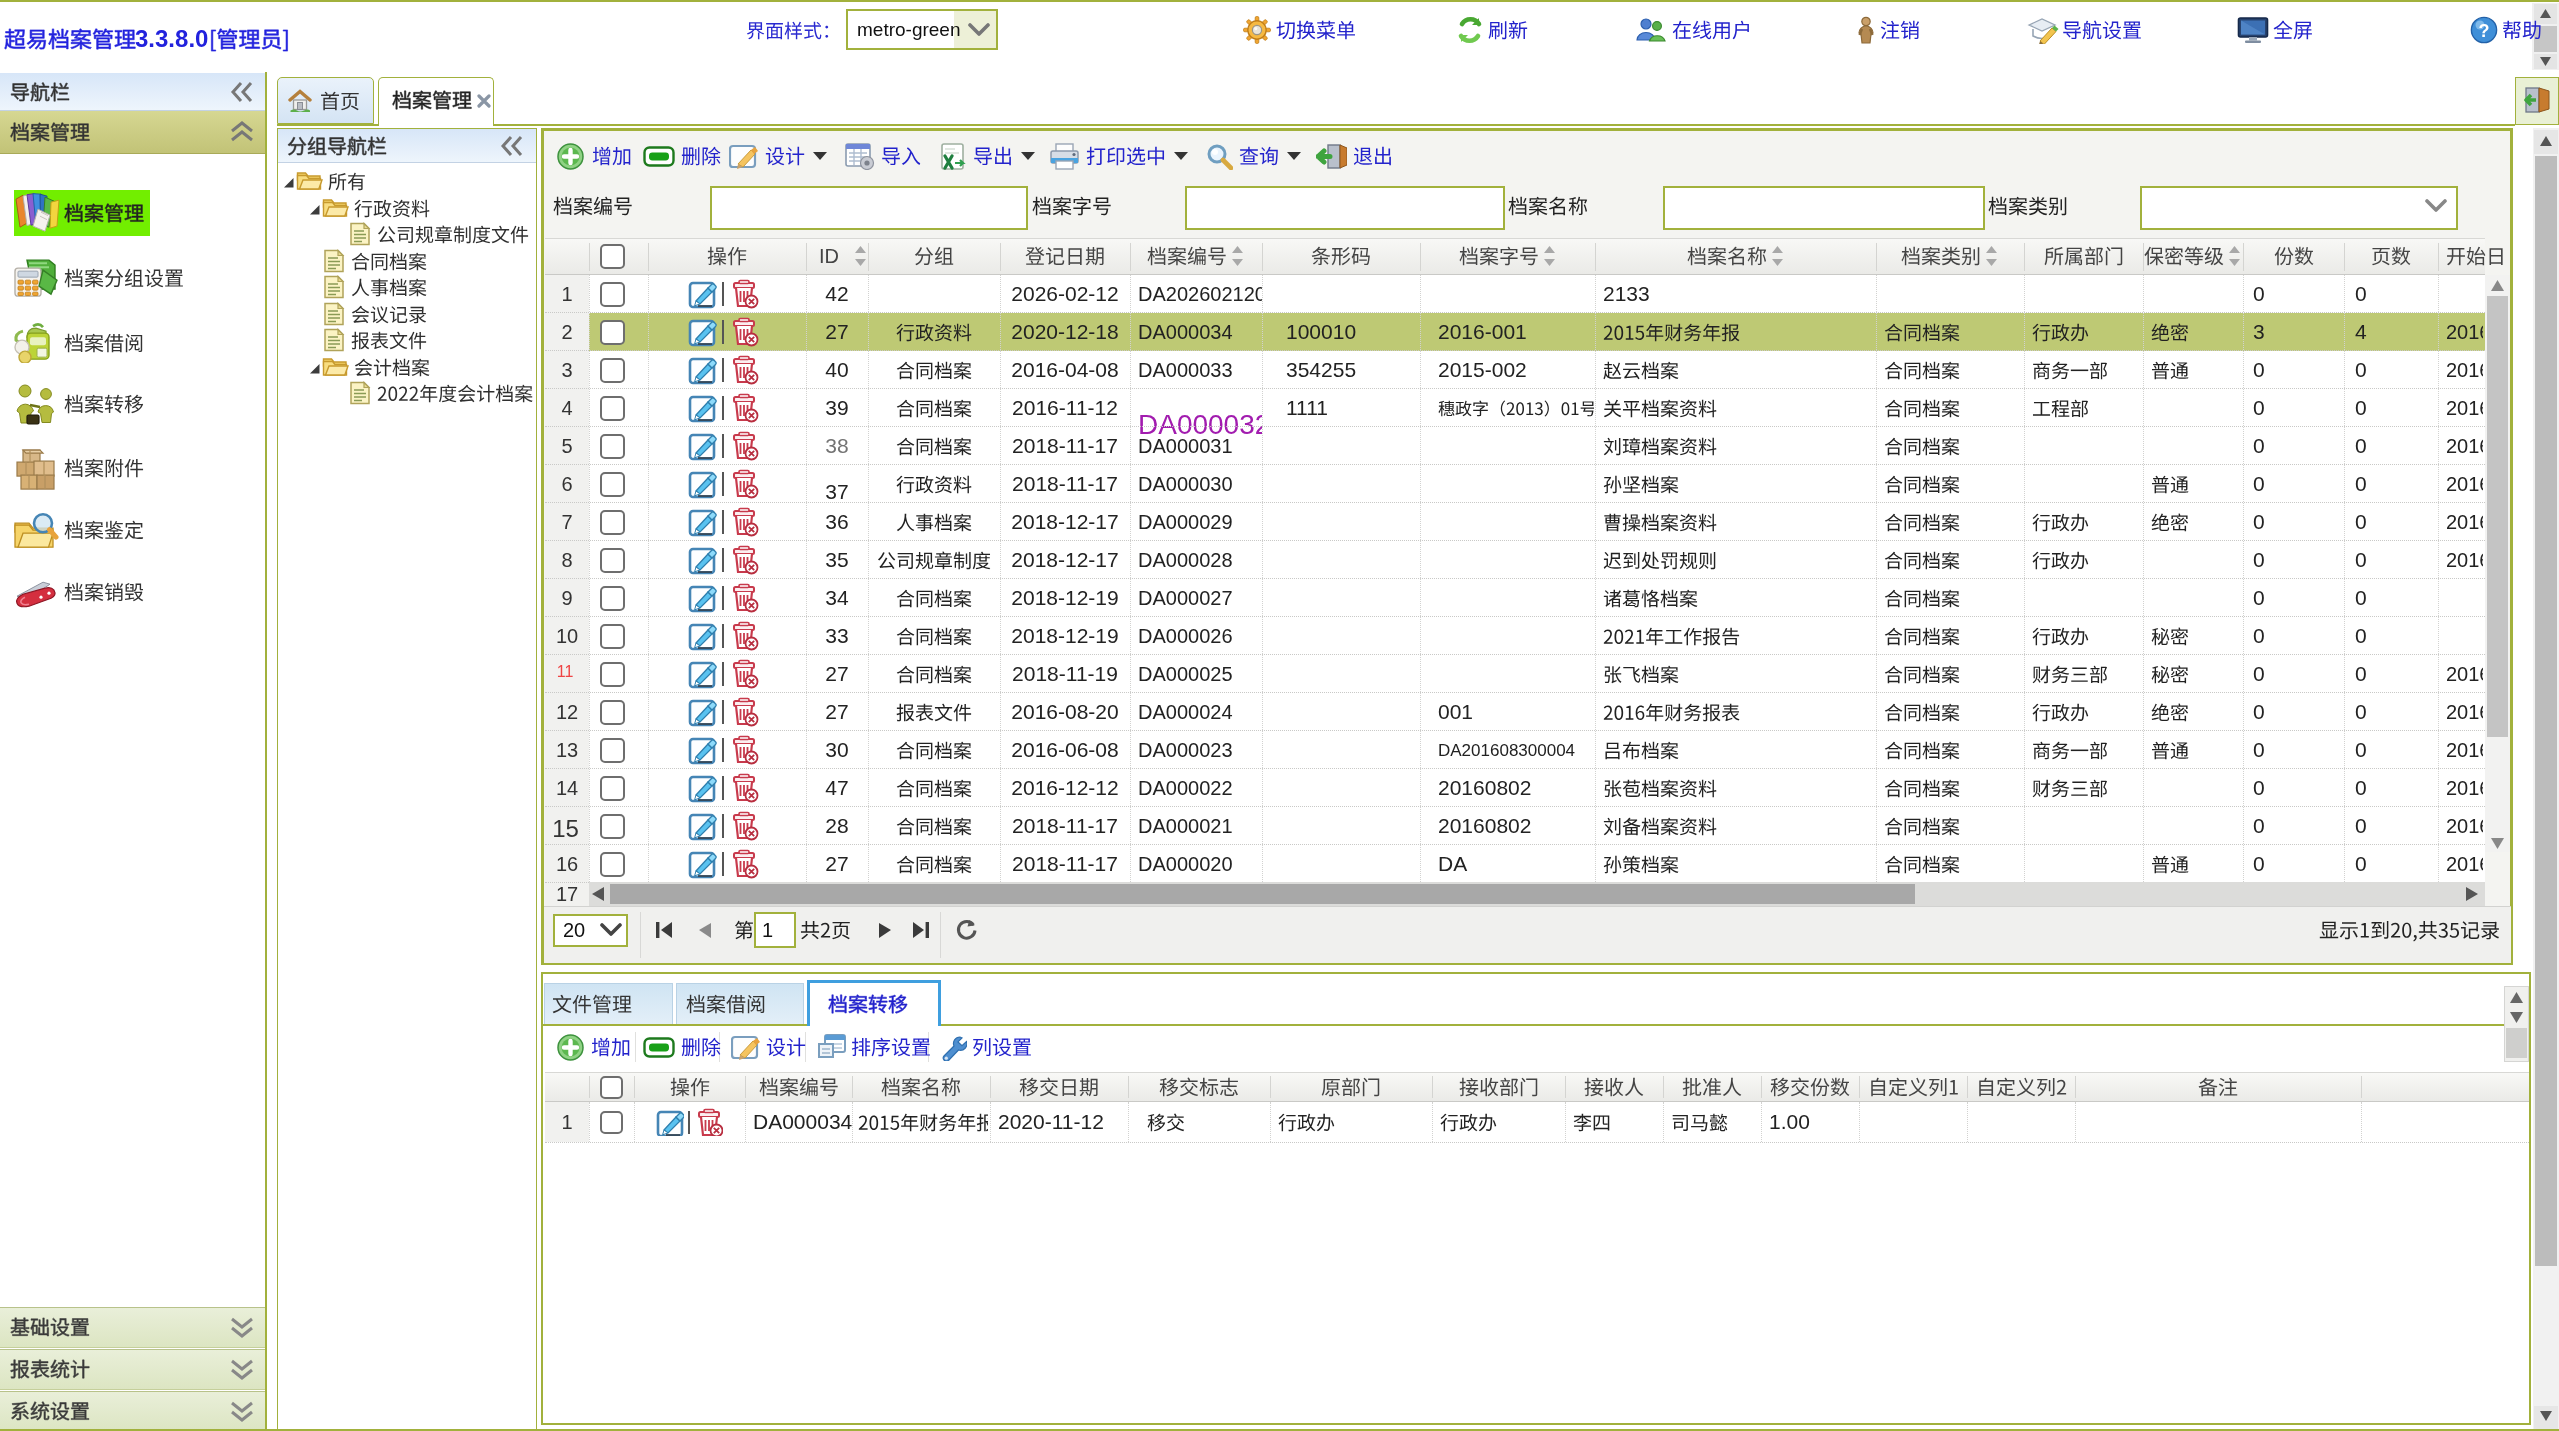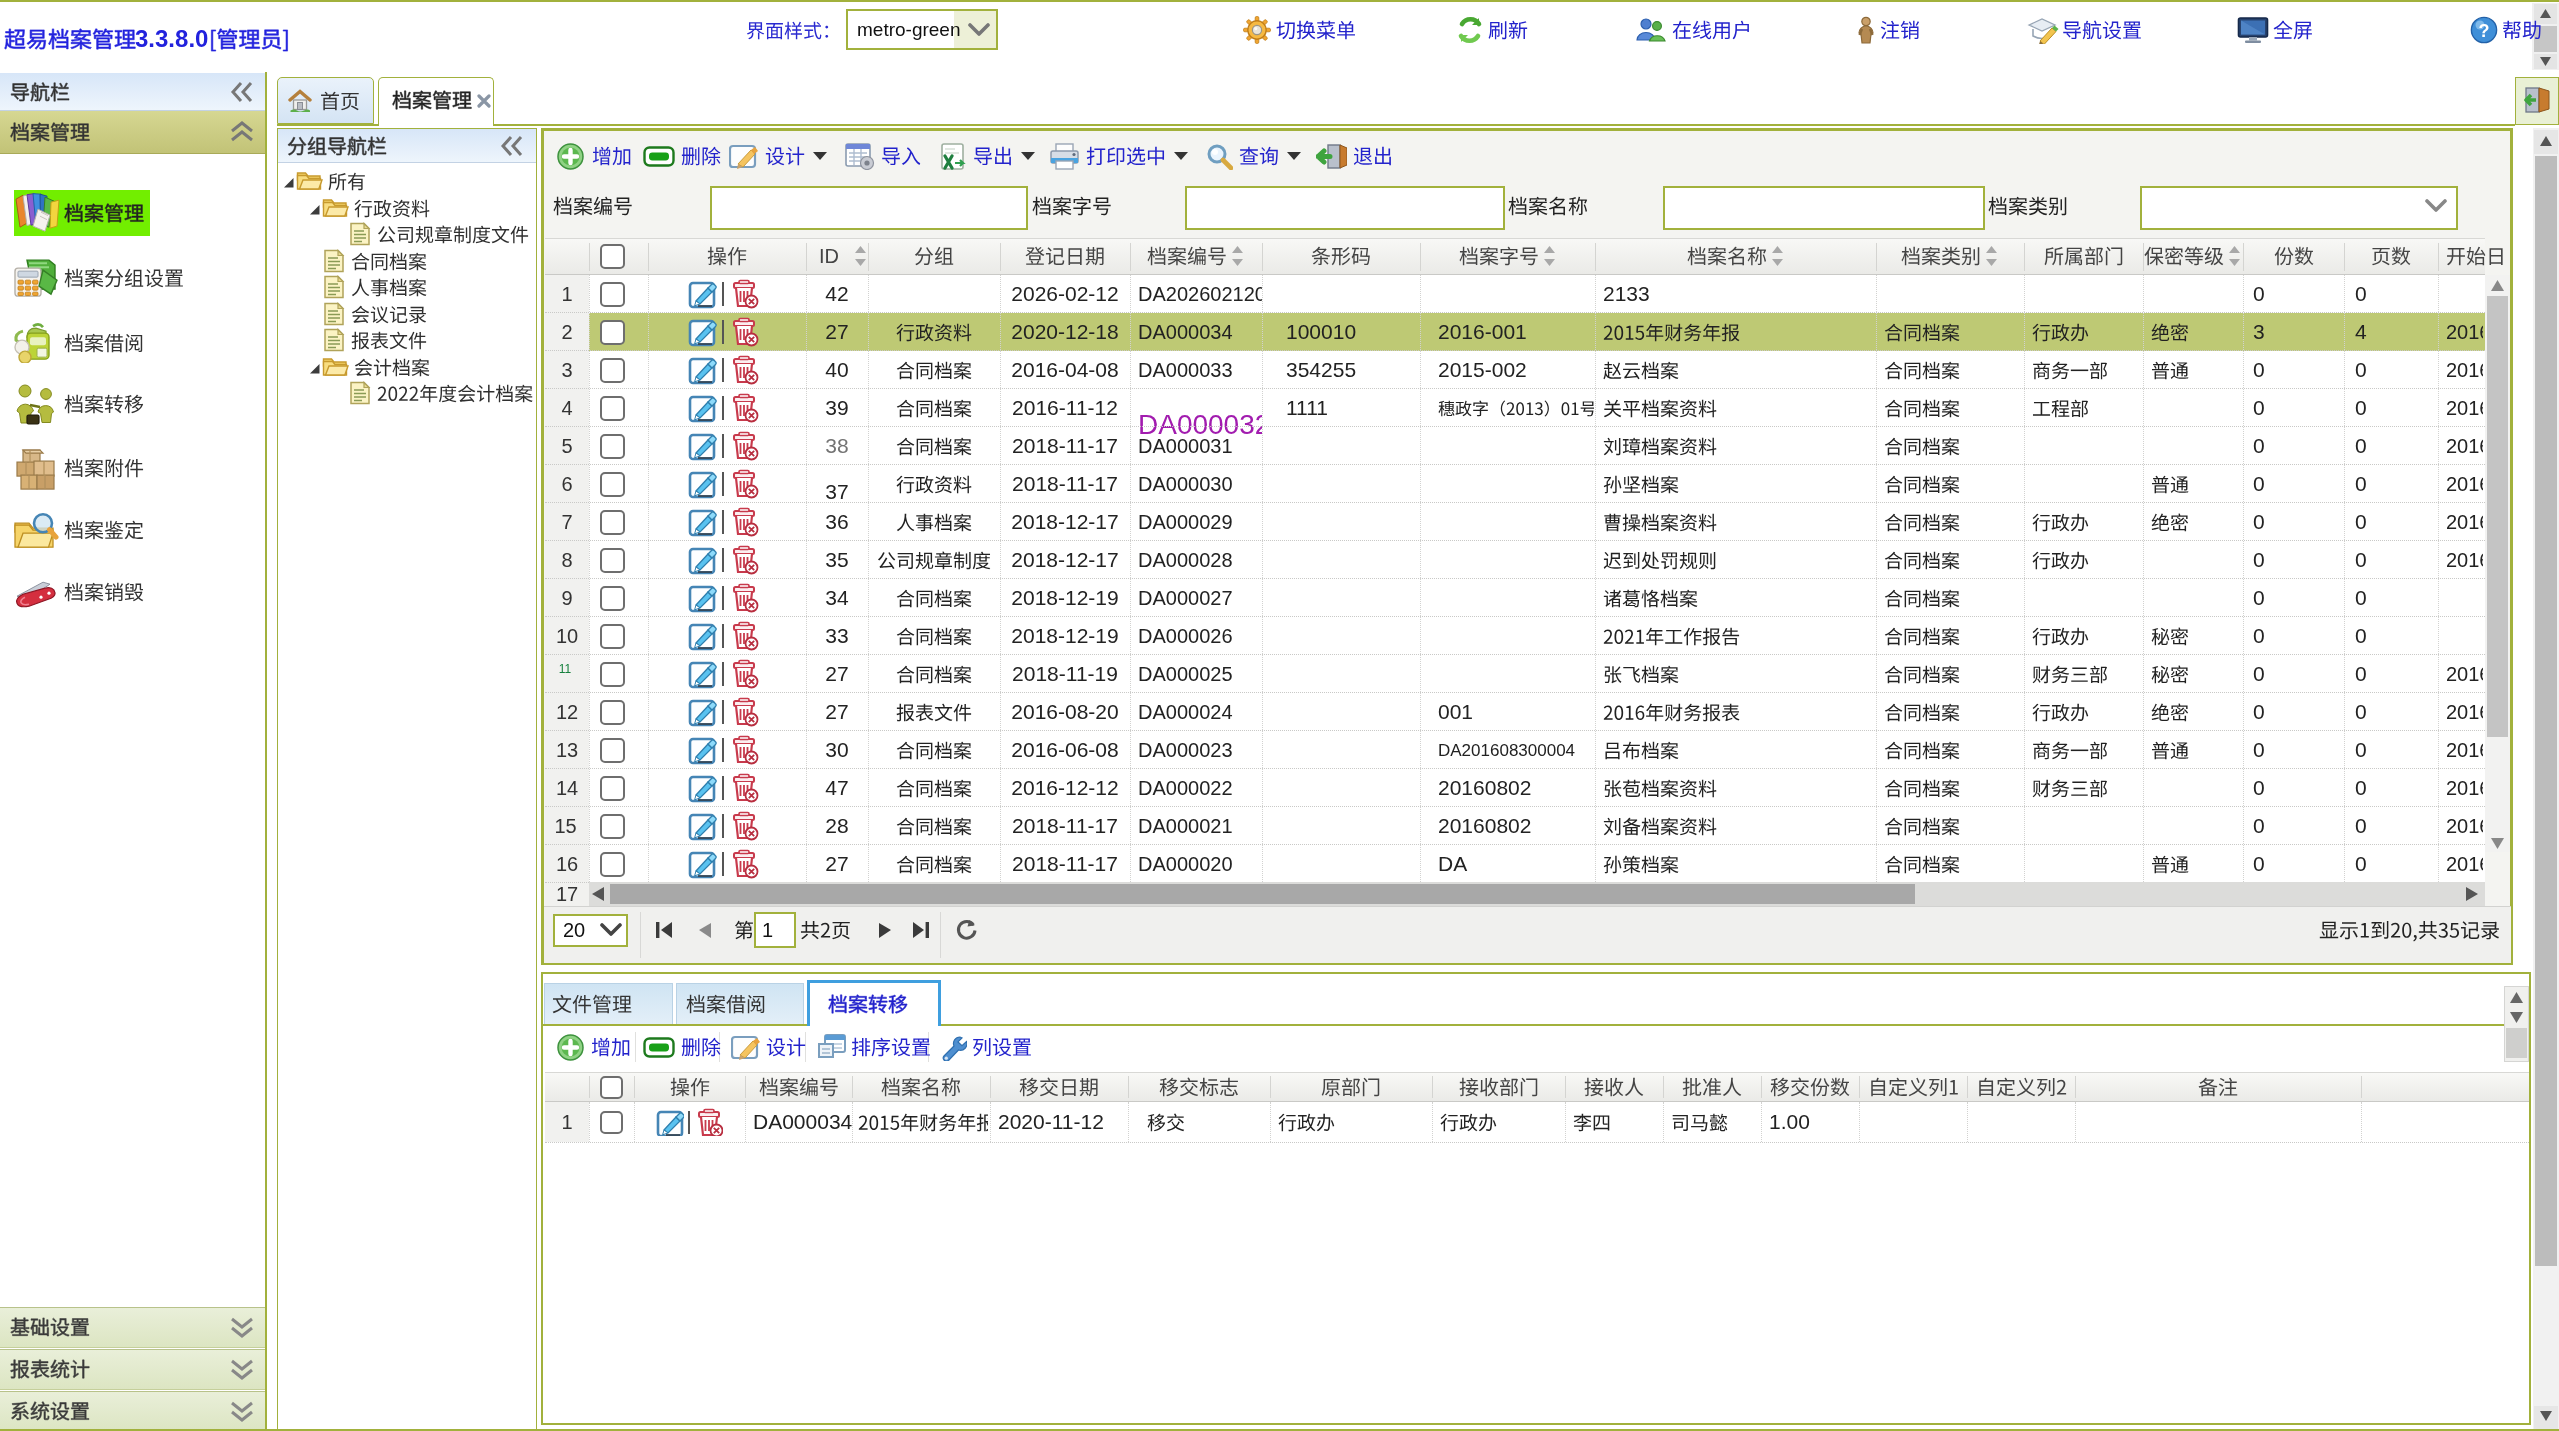--- a/index.html
+++ b/index.html
@@ -796,21 +796,21 @@
     <path d="M10.5 12v11M14 12v11M17.5 12v11" stroke="#c83a4c" stroke-width="1.8"></path>
     <circle cx="21.5" cy="22.5" r="6" fill="#fff" stroke="#b82e40" stroke-width="1.8"></circle>
     <path d="M18.8 19.8 l5.4 5.4 M24.2 19.8 l-5.4 5.4" stroke="#b82e40" stroke-width="1.8"></path>
   </svg>
 <div class="lt" style="left:837.0px;top:623.0px;font-size:21px;color:#222222;transform:translateX(-50%)">33</div>
 <div class="lt" style="left:1065.0px;top:623.0px;font-size:21px;color:#222222;transform:translateX(-50%)">2018-12-19</div>
 <div class="lt" style="left:1138px;top:623.6px;font-size:20px;color:#222222;width:124px;overflow:hidden;white-space:nowrap">DA000026</div>
 <div class="lt" style="left:2253.0px;top:623.0px;font-size:21px;color:#222222">0</div>
 <div class="lt" style="left:2355.0px;top:623.0px;font-size:21px;color:#222222">0</div>
 <div style="position:absolute;left:545.0px;top:654.0px;width:1940.0px;height:0.0px;border-top:1px dotted #c9c9c7"></div>
-<div class="lt" style="left:545.0px;top:661.6px;font-size:12px;color:#15803d;width:40px;text-align:center">11</div>
+<div class="lt" style="left:545.0px;top:661.6px;font-size:16px;color:#ef4444;width:40px;text-align:center">11</div>
 <div style="position:absolute;left:600.0px;top:661.5px;width:25.0px;height:25.0px;background:#fff;border:2px solid #6e6e6e;border-radius:5px;box-sizing:border-box"></div>
 <svg style="position:absolute;left:688.0px;top:659.0px" width="30.0" height="30.0" viewBox="0 0 30 30">
     <rect x="2" y="4" width="24" height="24" rx="3" fill="#fdfeff" stroke="#4585b5" stroke-width="2.6"></rect>
     <path d="M8 22 L20 9 L24 13 L12 25 Z" fill="#59c2f0" stroke="#2e7fae" stroke-width="1.3"></path>
     <path d="M20 9 l3.5-3.5 a1.8 1.8 0 0 1 2.8 0 l1.2 1.2 a1.8 1.8 0 0 1 0 2.8 L24 13z" fill="#8edafa" stroke="#2e7fae" stroke-width="1.3"></path>
     <path d="M8 22 l4 3 -5.4 1.8z" fill="#fff" stroke="#2e7fae" stroke-width="1"></path>
     <path d="M10 27h14" stroke="#345" stroke-width="1.8"></path>
   </svg>
 <div style="position:absolute;left:722.0px;top:662.0px;width:2.0px;height:24.0px;background:#555"></div>
 <svg style="position:absolute;left:730.0px;top:659.0px" width="30.0" height="30.0" viewBox="0 0 30 30">
@@ -899,21 +899,21 @@
     <path d="M18.8 19.8 l5.4 5.4 M24.2 19.8 l-5.4 5.4" stroke="#b82e40" stroke-width="1.8"></path>
   </svg>
 <div class="lt" style="left:837.0px;top:775.0px;font-size:21px;color:#222222;transform:translateX(-50%)">47</div>
 <div class="lt" style="left:1065.0px;top:775.0px;font-size:21px;color:#222222;transform:translateX(-50%)">2016-12-12</div>
 <div class="lt" style="left:1138px;top:775.6px;font-size:20px;color:#222222;width:124px;overflow:hidden;white-space:nowrap">DA000022</div>
 <div class="lt" style="left:1438.0px;top:775.0px;font-size:21px;color:#222222">20160802</div>
 <div class="lt" style="left:2253.0px;top:775.0px;font-size:21px;color:#222222">0</div>
 <div class="lt" style="left:2355.0px;top:775.0px;font-size:21px;color:#222222">0</div>
 <div class="lt" style="left:2446px;top:775.6px;font-size:20px;color:#222222;width:37px;overflow:hidden;white-space:nowrap">2016</div>
 <div style="position:absolute;left:545.0px;top:806.0px;width:1940.0px;height:0.0px;border-top:1px dotted #c9c9c7"></div>
-<div class="lt" style="left:545.0px;top:813.6px;font-size:20px;color:#333;width:41px;text-align:center">15</div>
+<div class="lt" style="left:545.0px;top:813.6px;font-size:24px;color:#333;width:41px;text-align:center">15</div>
 <div style="position:absolute;left:600.0px;top:813.5px;width:25.0px;height:25.0px;background:#fff;border:2px solid #6e6e6e;border-radius:5px;box-sizing:border-box"></div>
 <svg style="position:absolute;left:688.0px;top:811.0px" width="30.0" height="30.0" viewBox="0 0 30 30">
     <rect x="2" y="4" width="24" height="24" rx="3" fill="#fdfeff" stroke="#4585b5" stroke-width="2.6"></rect>
     <path d="M8 22 L20 9 L24 13 L12 25 Z" fill="#59c2f0" stroke="#2e7fae" stroke-width="1.3"></path>
     <path d="M20 9 l3.5-3.5 a1.8 1.8 0 0 1 2.8 0 l1.2 1.2 a1.8 1.8 0 0 1 0 2.8 L24 13z" fill="#8edafa" stroke="#2e7fae" stroke-width="1.3"></path>
     <path d="M8 22 l4 3 -5.4 1.8z" fill="#fff" stroke="#2e7fae" stroke-width="1"></path>
     <path d="M10 27h14" stroke="#345" stroke-width="1.8"></path>
   </svg>
 <div style="position:absolute;left:722.0px;top:814.0px;width:2.0px;height:24.0px;background:#555"></div>
 <svg style="position:absolute;left:730.0px;top:811.0px" width="30.0" height="30.0" viewBox="0 0 30 30">

